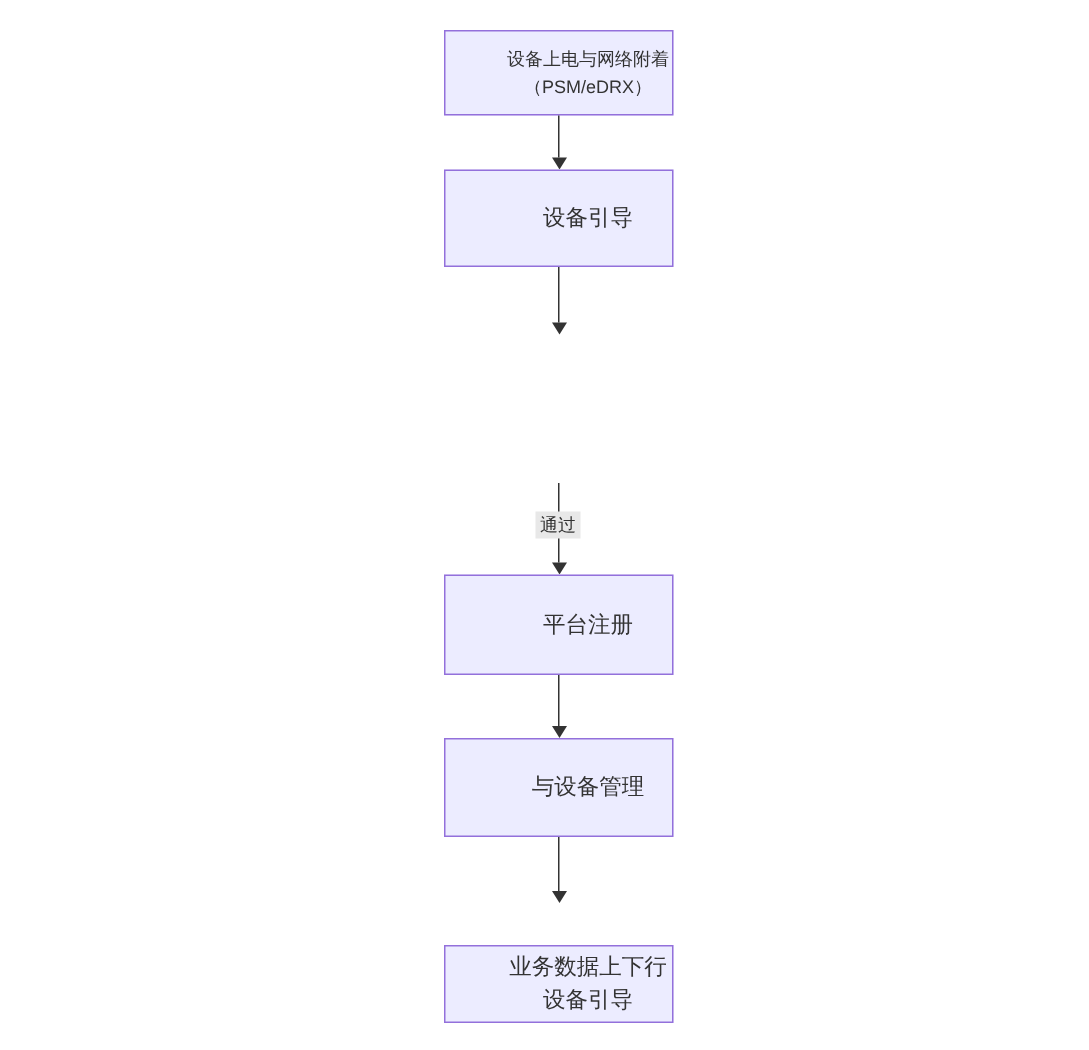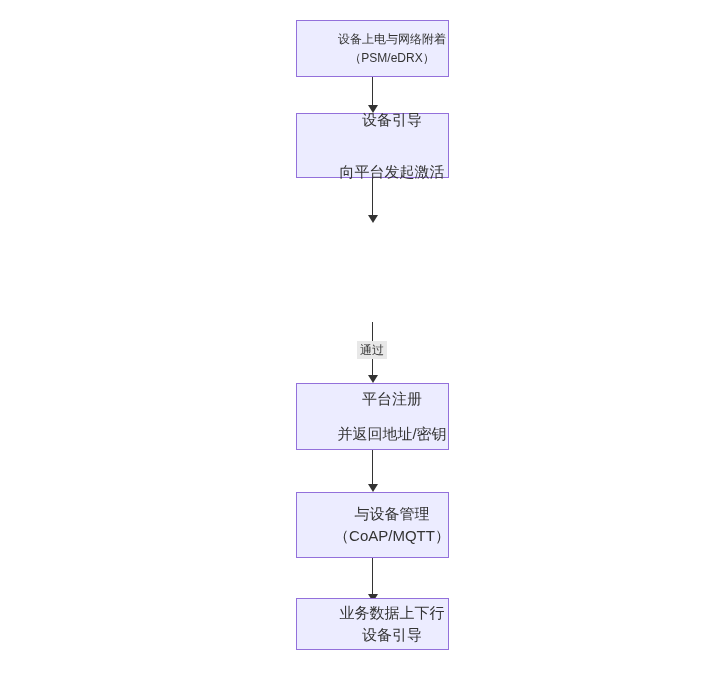--- a/index.html
+++ b/index.html
@@ -26,21 +26,21 @@
     justify-content: center;
     text-align: center;
     font-size: 15px;
     line-height: 22px;
     padding-left: 39px;
   }
   .n-power   { top: 20px;  height: 57px; font-size: 12px; line-height: 19px; }
   .n-boot    { top: 113px; height: 65px; gap: 30px; }
   .n-register{ top: 383px; height: 67px; gap: 13px; }
   .n-channel { top: 492px; height: 66px; }
-  .n-service { top: 598px; height: 52px; }
+  .n-service { top: 630px; height: 52px; }
 
   
   .diamond-node {
     position: absolute;
     left: 321px;
     top: 223px;
     width: 104px;
     height: 100px;
   }
   .diamond-node svg { position: absolute; left: 0; top: 0; }
@@ -102,42 +102,39 @@
   <div class="rect-node n-power">
     <div>设备上电与网络附着</div>
     <div>（PSM/eDRX）</div>
   </div>
 
   <div class="edge-line l1"></div>
   <div class="arrow-head a1"></div>
 
   <div class="rect-node n-boot">
     <div>设备引导</div>
-    <div>向平台发起激活</div>
   </div>
 
   <div class="edge-line l2"></div>
   <div class="arrow-head a2"></div>
 
 
   <div class="edge-line l3"></div>
   <div class="edge-label">通过</div>
   <div class="arrow-head a3"></div>
 
   <div class="rect-node n-register">
     <div>平台注册</div>
-    <div>并返回地址/密钥</div>
   </div>
 
   <div class="edge-line l4"></div>
   <div class="arrow-head a4"></div>
 
   <div class="rect-node n-channel">
     <div>与设备管理</div>
-    <div>（CoAP/MQTT）</div>
   </div>
 
   <div class="edge-line l5"></div>
   <div class="arrow-head a5"></div>
 
   <div class="rect-node n-service">
     <div>业务数据上下行</div>
     <div>设备引导</div>
   </div>
 

